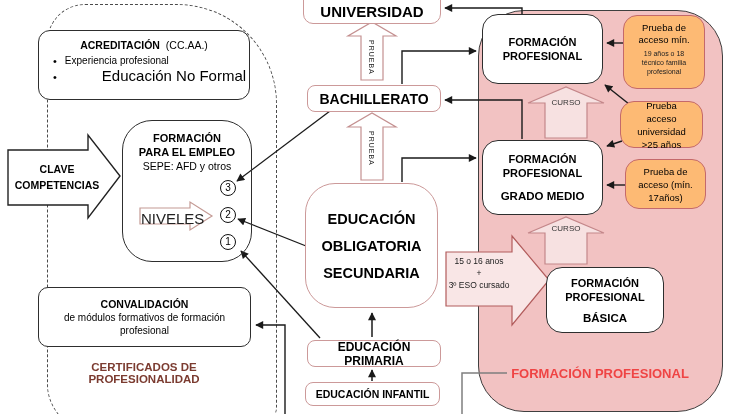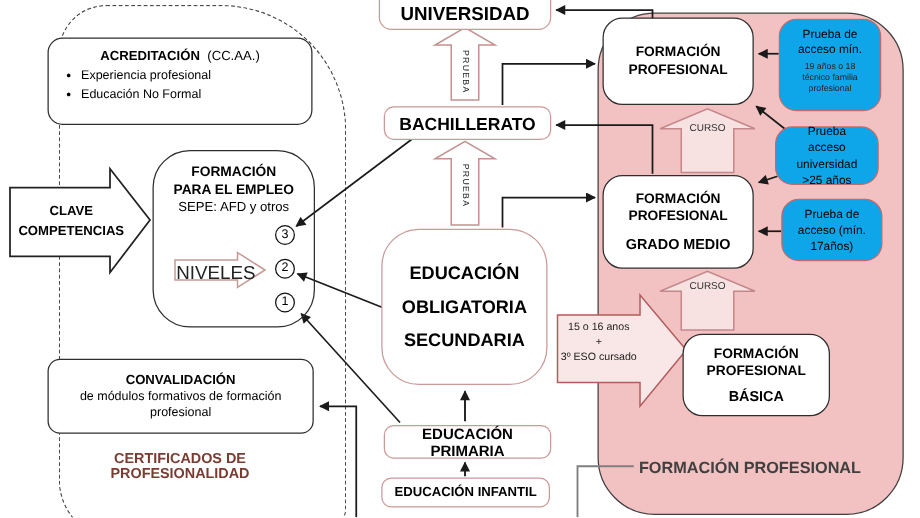--- a/index.html
+++ b/index.html
@@ -10,24 +10,24 @@
   .pink-panel{left:478px;top:10px;width:245px;height:402px;background:#f2c2c2;
     border:1.6px solid #3f3f3f;border-radius:46px;box-sizing:border-box;}
   .dashed-panel{left:47px;top:4px;width:230px;height:428px;background:transparent;
     border:1.6px dashed #4a4a4a;border-radius:38px 100px 26px 48px;box-sizing:border-box;}
   svg.overlay{left:0;top:0;width:736px;height:414px;}
   
   .box{box-sizing:border-box;display:flex;flex-direction:column;align-items:center;
     justify-content:center;text-align:center;background:#fff;}
   .dark-border{border:1.2px solid #2e2e2e;}
   .pinkline-border{border:1.1px solid #c99;}
-  .lightpink{background:#0ea5e9;border:1.2px solid #c4696b;}
+  .lightpink{background:#fdba74;border:1.2px solid #c4696b;}
   .b{font-weight:bold;}
   .maroon{color:#7b3b30;}
-  .dkred{color:#404040;}
+  .dkred{color:#ef4444;}
   .vtext{writing-mode:vertical-rl;font-size:7px;letter-spacing:1px;color:#222;
     display:flex;align-items:center;justify-content:center;}
   .bullet-row{display:flex;align-items:flex-start;text-align:left;line-height:14px;}
   .bullet-dot::before{content:"•";margin:0 8px 0 14px;font-size:11px;}
   .smalltext{font-size:7px;line-height:9px;color:#222;}
 </style>
 </head>
 <body>
 
 <div class="canvas">
@@ -71,21 +71,21 @@
 
   <div class="abs box dark-border" style="left:38px;top:30px;width:212px;height:70px;border-radius:12px;justify-content:flex-start;padding-top:8px;">
     <div style="font-size:10.5px;line-height:13px;">
       <span class="b">ACREDITACIÓN</span>
       <span style="margin-left:3px;">(CC.AA.)</span>
     </div>
     <div class="bullet-row" style="font-size:10px;align-self:flex-start;margin-top:2px;justify-content:center;">
       <span class="bullet-dot"></span>
       <span>Experiencia profesional</span>
     </div>
-    <div class="bullet-row" style="font-size:10px;align-self:flex-start;">
+    <div class="bullet-row" style="font-size:15px;align-self:flex-start;gap:37px;">
       <span class="bullet-dot"></span>
       <span>Educación No Formal</span>
     </div>
   </div>
 
   <div class="abs" style="left:6px;top:161px;width:102px;text-align:center;font-size:10.5px;font-weight:bold;line-height:16px;">
     <div>CLAVE</div>
     <div>COMPETENCIAS</div>
   </div>
 

